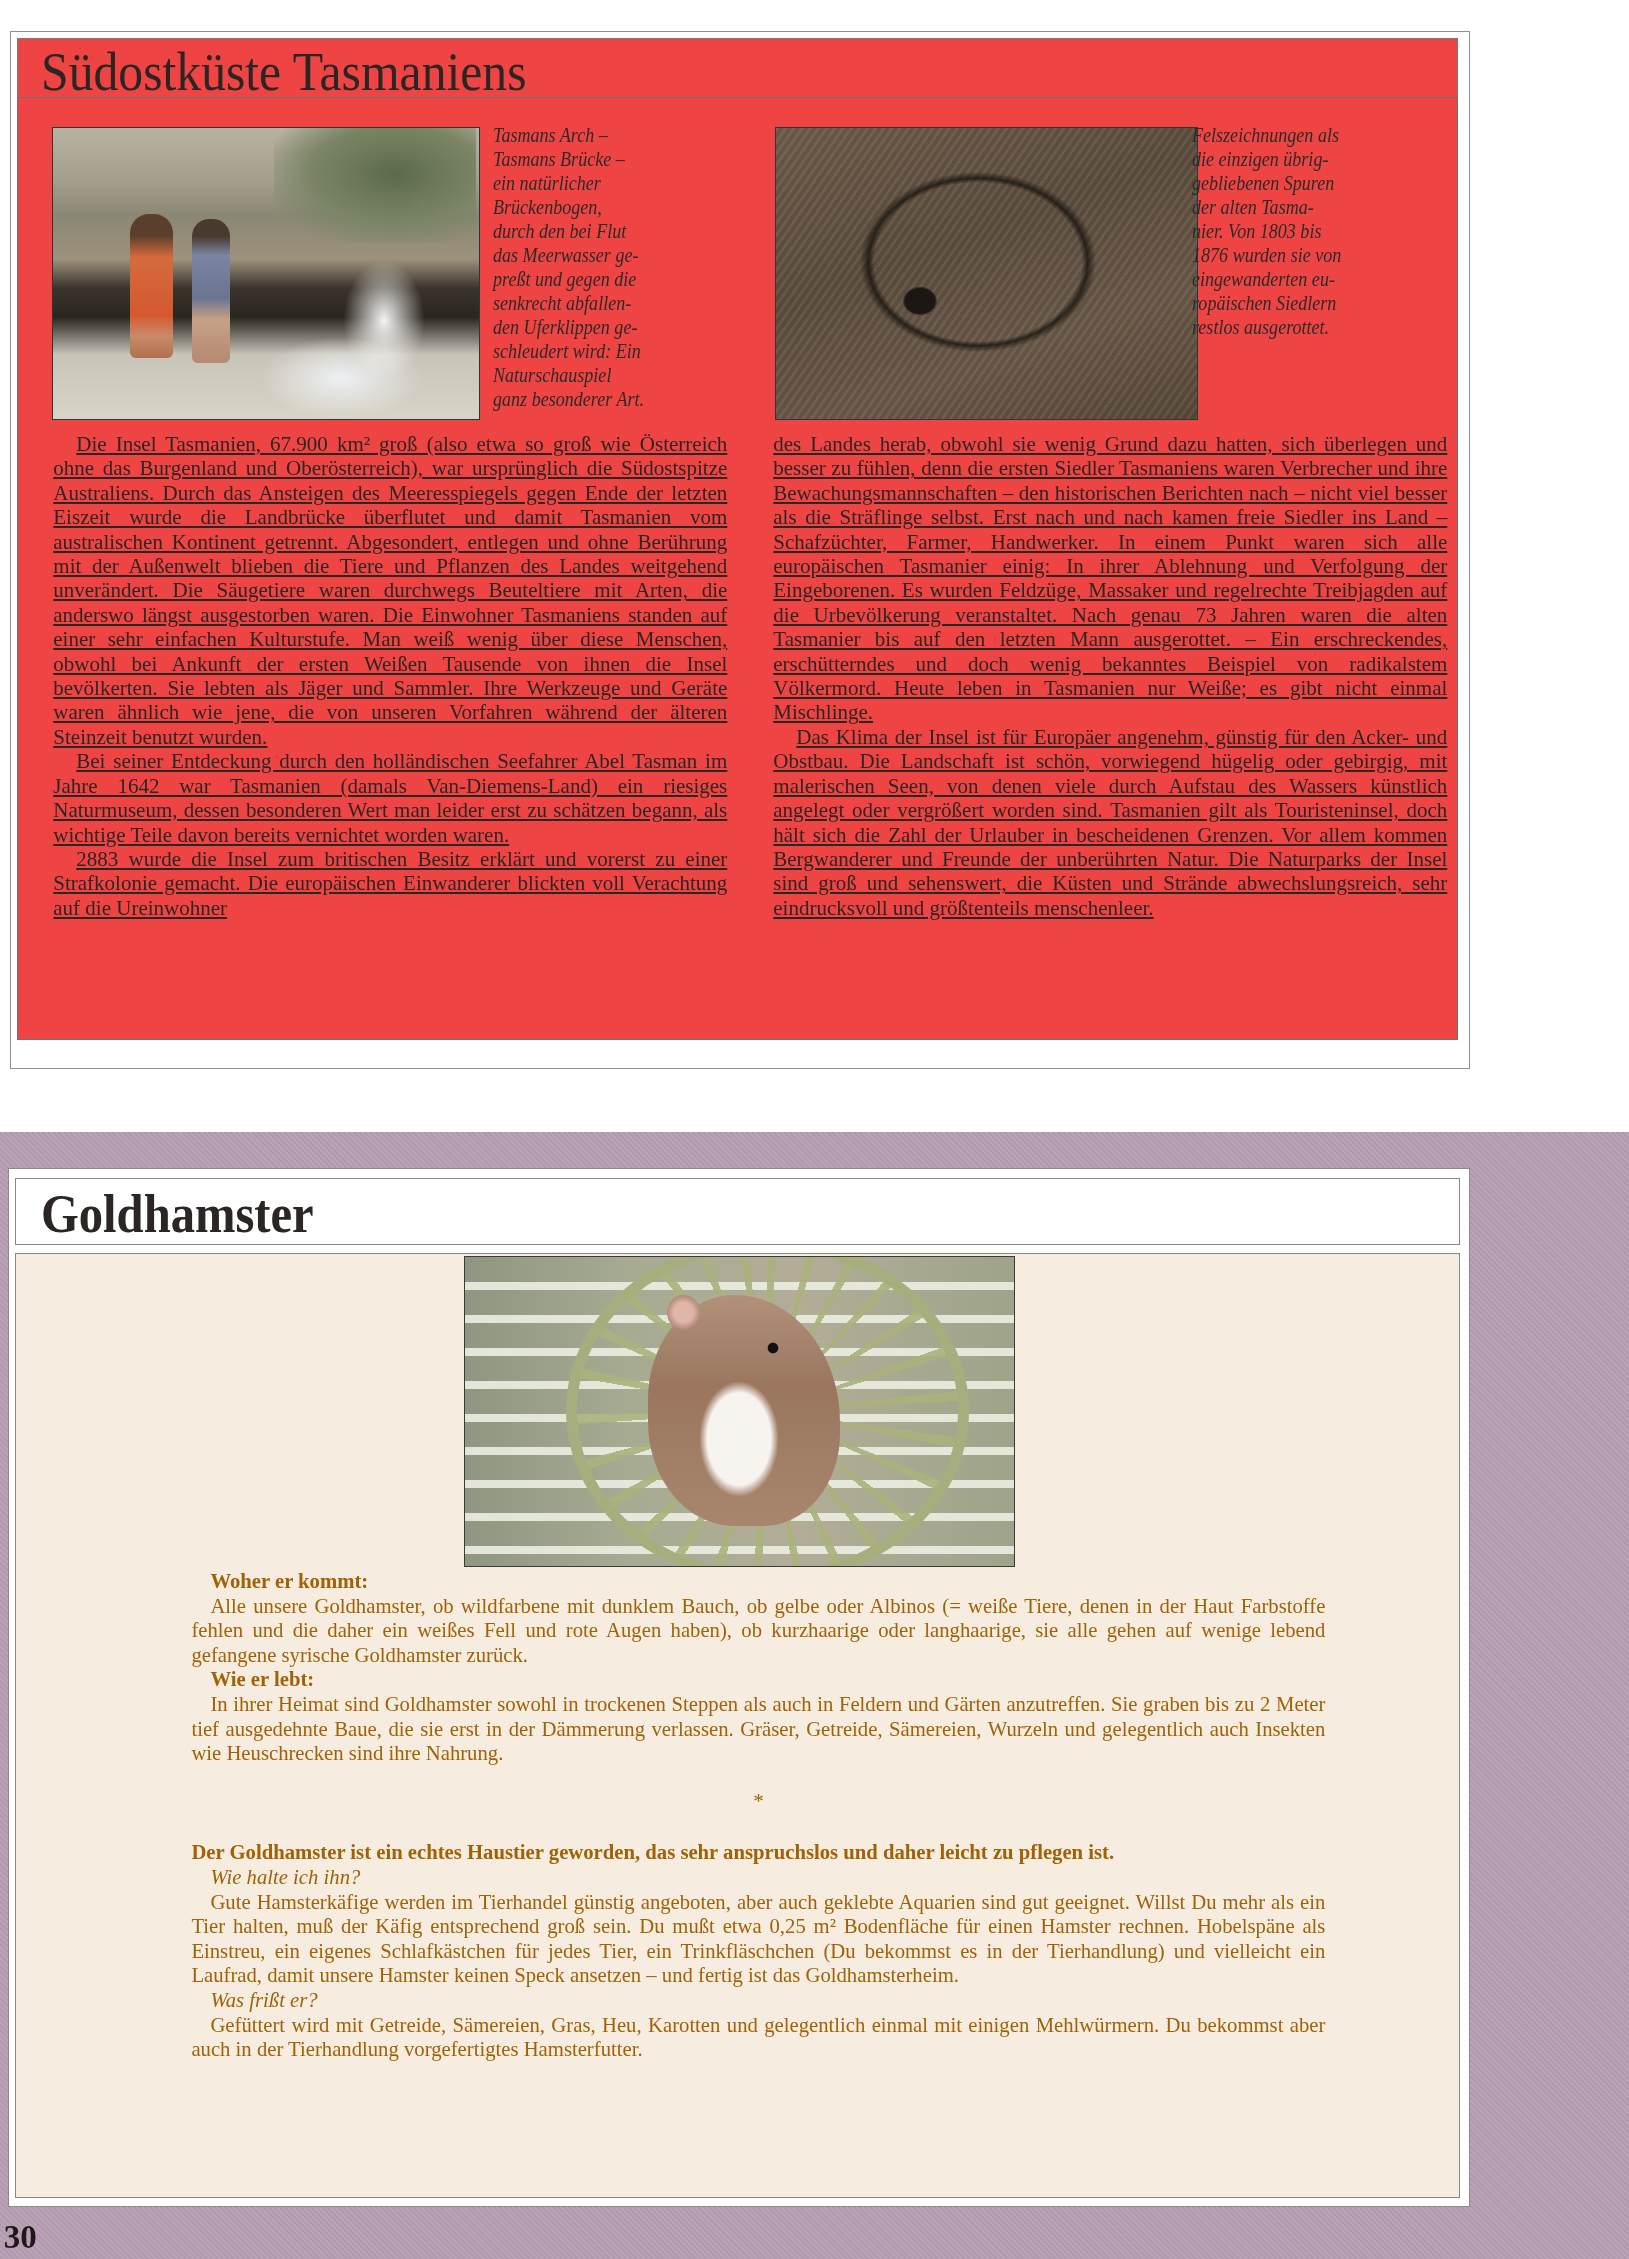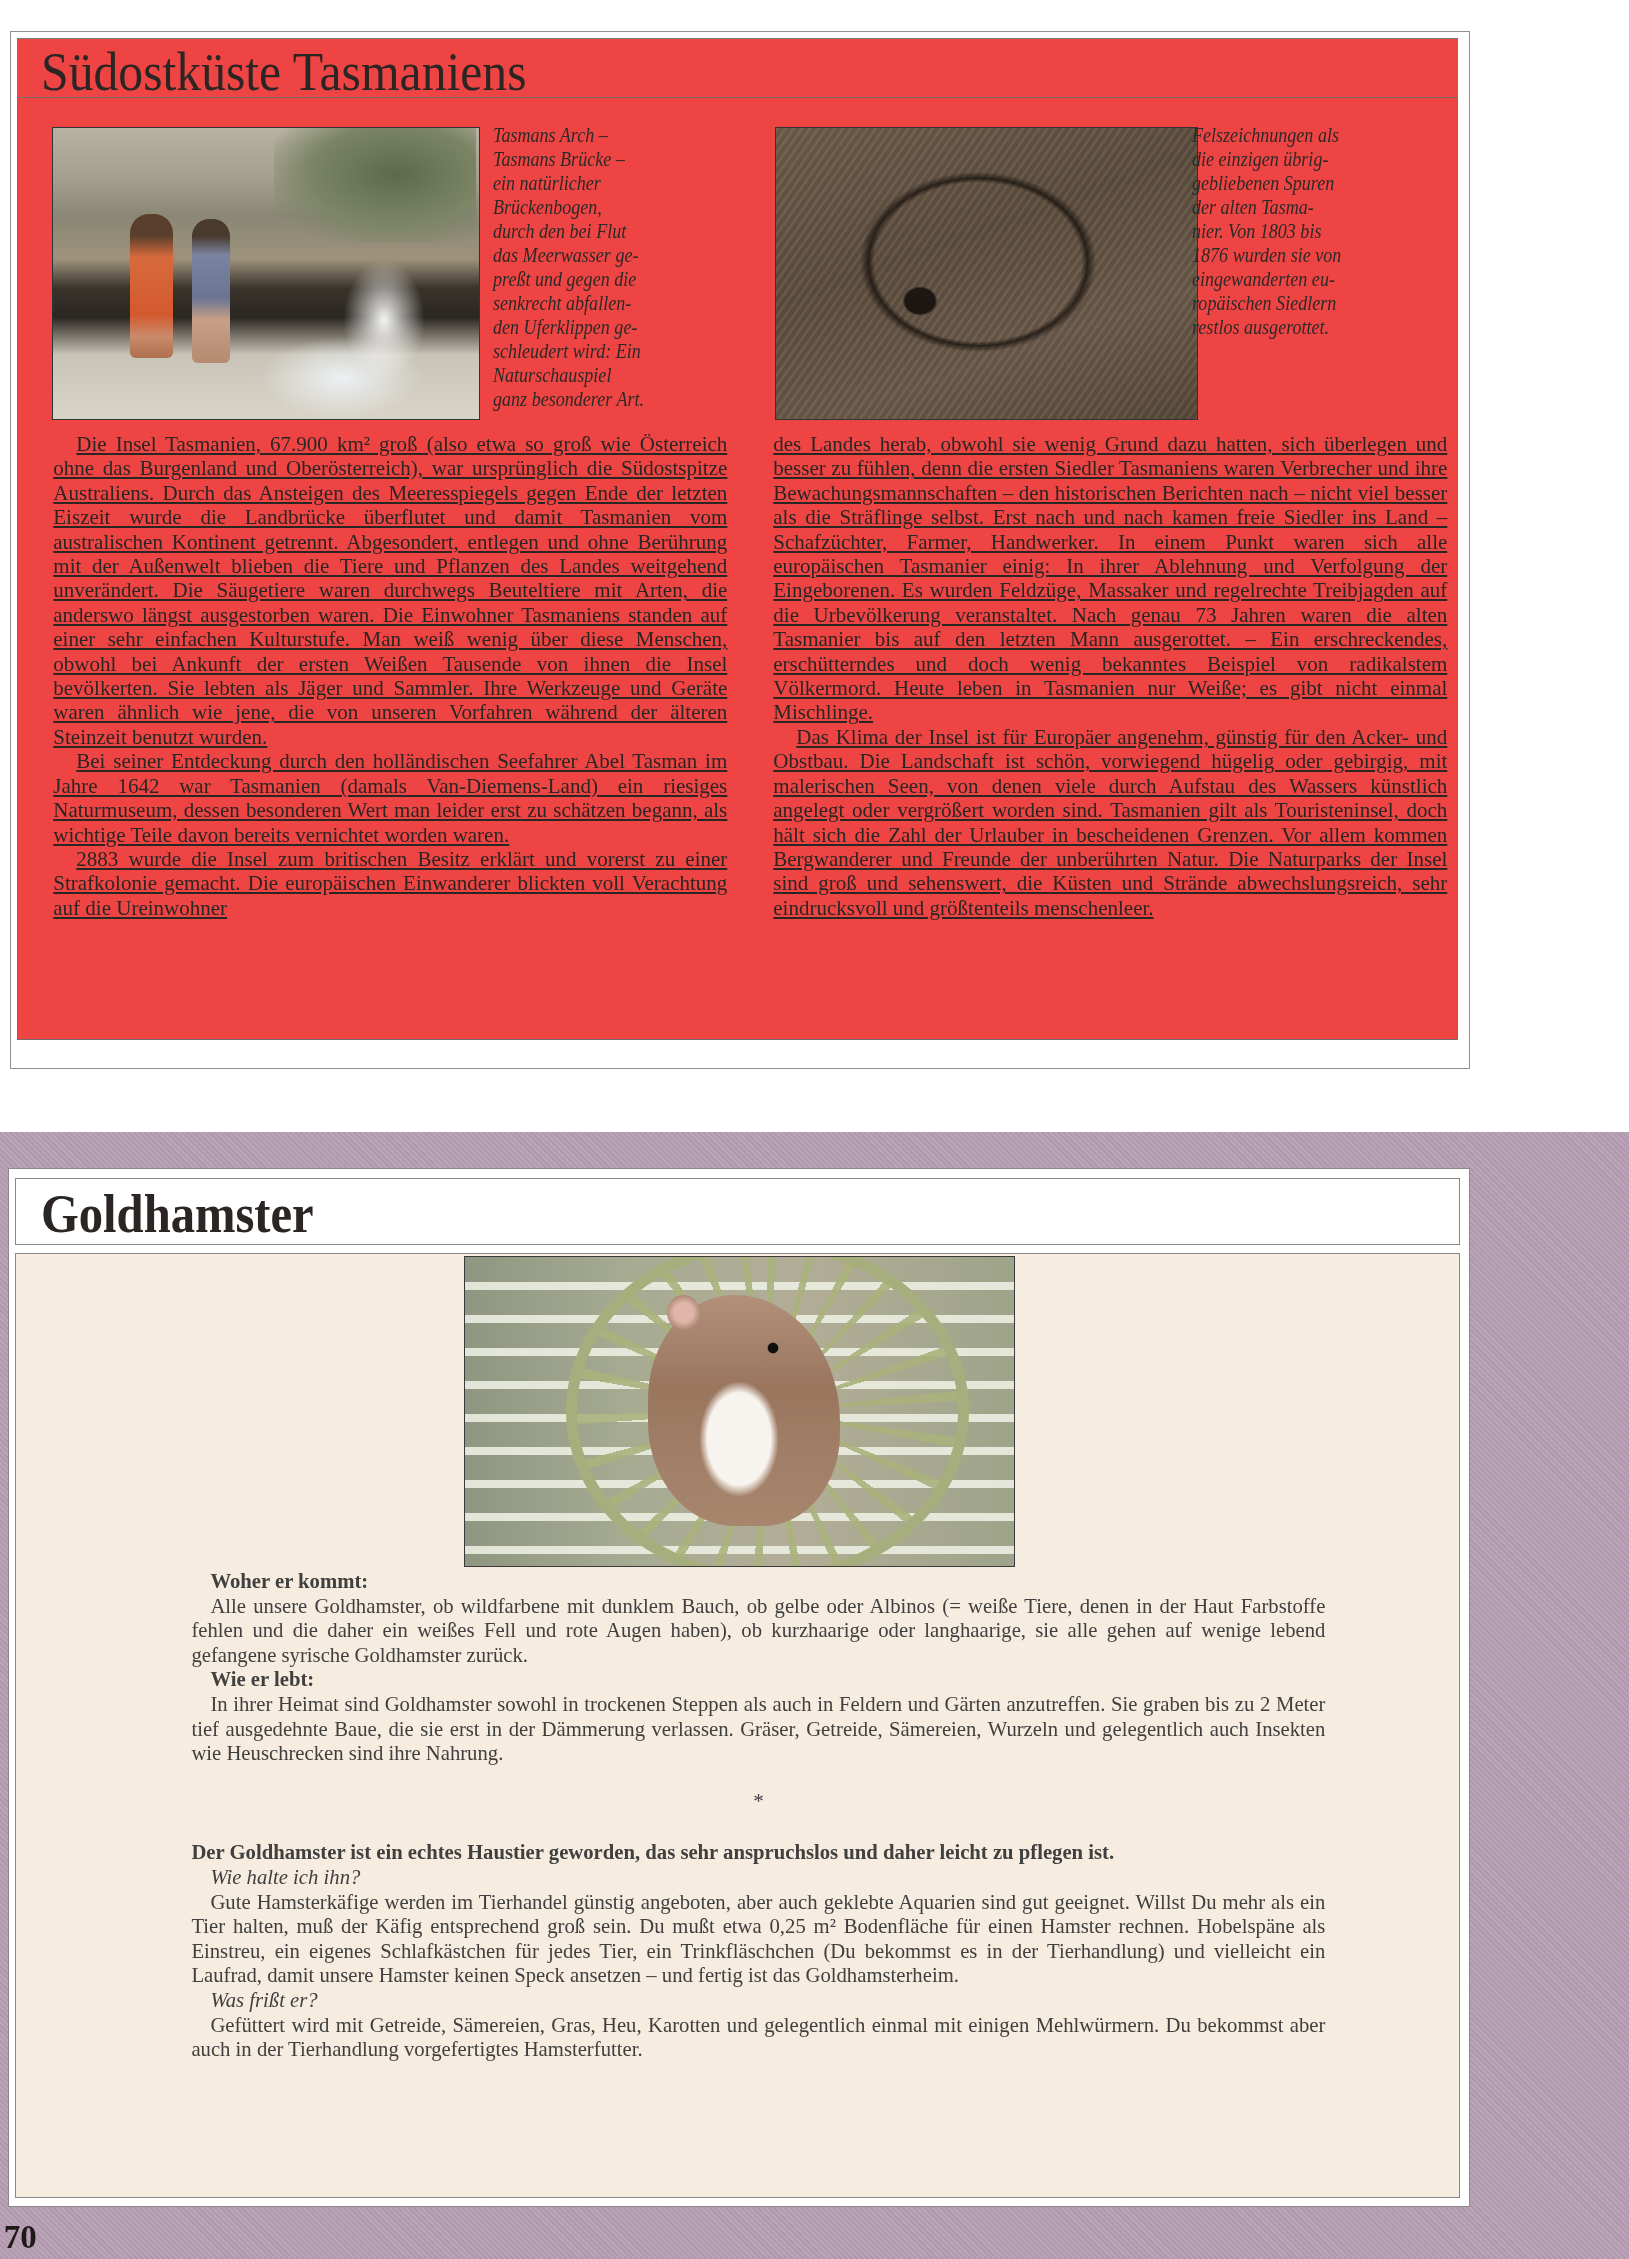--- a/index.html
+++ b/index.html
@@ -108,21 +108,21 @@
       radial-gradient(circle at 125px 53px, #111 0 4.8px, rgba(0,0,0,0) 5.8px),
       radial-gradient(ellipse 53px 77px at 91px 144px, #f7f3ee 60%, rgba(255,255,255,0) 75%),
       linear-gradient(180deg, #b2907a 0%, #9a765f 40%, #a8866e 100%);
   }
   .hamster-ear {
     position: absolute; left: 202px; top: 38px; width: 33px; height: 35px; border-radius: 50%;
     background: radial-gradient(circle, #e0b6a8 40%, #b08a78 70%);
   }
 
   .hbody {
-    position: absolute; left: 175px; width: 1134px; font-size: 20.7px; line-height: 24.6px; color: #404040;
+    position: absolute; left: 175px; width: 1134px; font-size: 20.7px; line-height: 24.6px; color: #a16207;
     text-align: justify;
   }
   .h-head { font-weight: bold; }
   .h-italic { font-style: italic; padding-left: 0; }
   .star { text-align: center; font-size: 21px; }
 
   .page-number {
     position: absolute; left: 3.8px; top: 2219px; font-size: 33px; font-weight: bold; color: #1f1a18;
     font-family: "Liberation Serif", serif;
   }
@@ -203,15 +203,15 @@
       <p style="text-indent:19px">In ihrer Heimat sind Goldhamster sowohl in trockenen Steppen als auch in Feldern und Gärten anzutreffen. Sie graben bis zu 2 Meter tief ausgedehnte Baue, die sie erst in der Dämmerung verlassen. Gräser, Getreide, Sämereien, Wurzeln und gelegentlich auch Insekten wie Heuschrecken sind ihre Nahrung.</p>
       <div class="star" style="margin-top:23px; margin-bottom:27px;">*</div>
       <p class="h-head">Der Goldhamster ist ein echtes Haustier geworden, das sehr anspruchslos und daher leicht zu pflegen ist.</p>
       <div class="h-italic" style="padding-left:19px">Wie halte ich ihn?</div>
       <p style="text-indent:19px">Gute Hamsterkäfige werden im Tierhandel günstig angeboten, aber auch geklebte Aquarien sind gut geeignet. Willst Du mehr als ein Tier halten, muß der Käfig entsprechend groß sein. Du mußt etwa 0,25 m² Bodenfläche für einen Hamster rechnen. Hobelspäne als Einstreu, ein eigenes Schlafkästchen für jedes Tier, ein Trinkfläschchen (Du bekommst es in der Tierhandlung) und vielleicht ein Laufrad, damit unsere Hamster keinen Speck ansetzen – und fertig ist das Goldhamsterheim.</p>
       <div class="h-italic" style="padding-left:19px">Was frißt er?</div>
       <p style="text-indent:19px">Gefüttert wird mit Getreide, Sämereien, Gras, Heu, Karotten und gelegentlich einmal mit einigen Mehlwürmern. Du bekommst aber auch in der Tierhandlung vorgefertigtes Hamsterfutter.</p>
     </div>
   </div>
 
-  <div class="page-number">70</div>
+  <div class="page-number">30</div>
 </section>
 
 
 </body></html>

